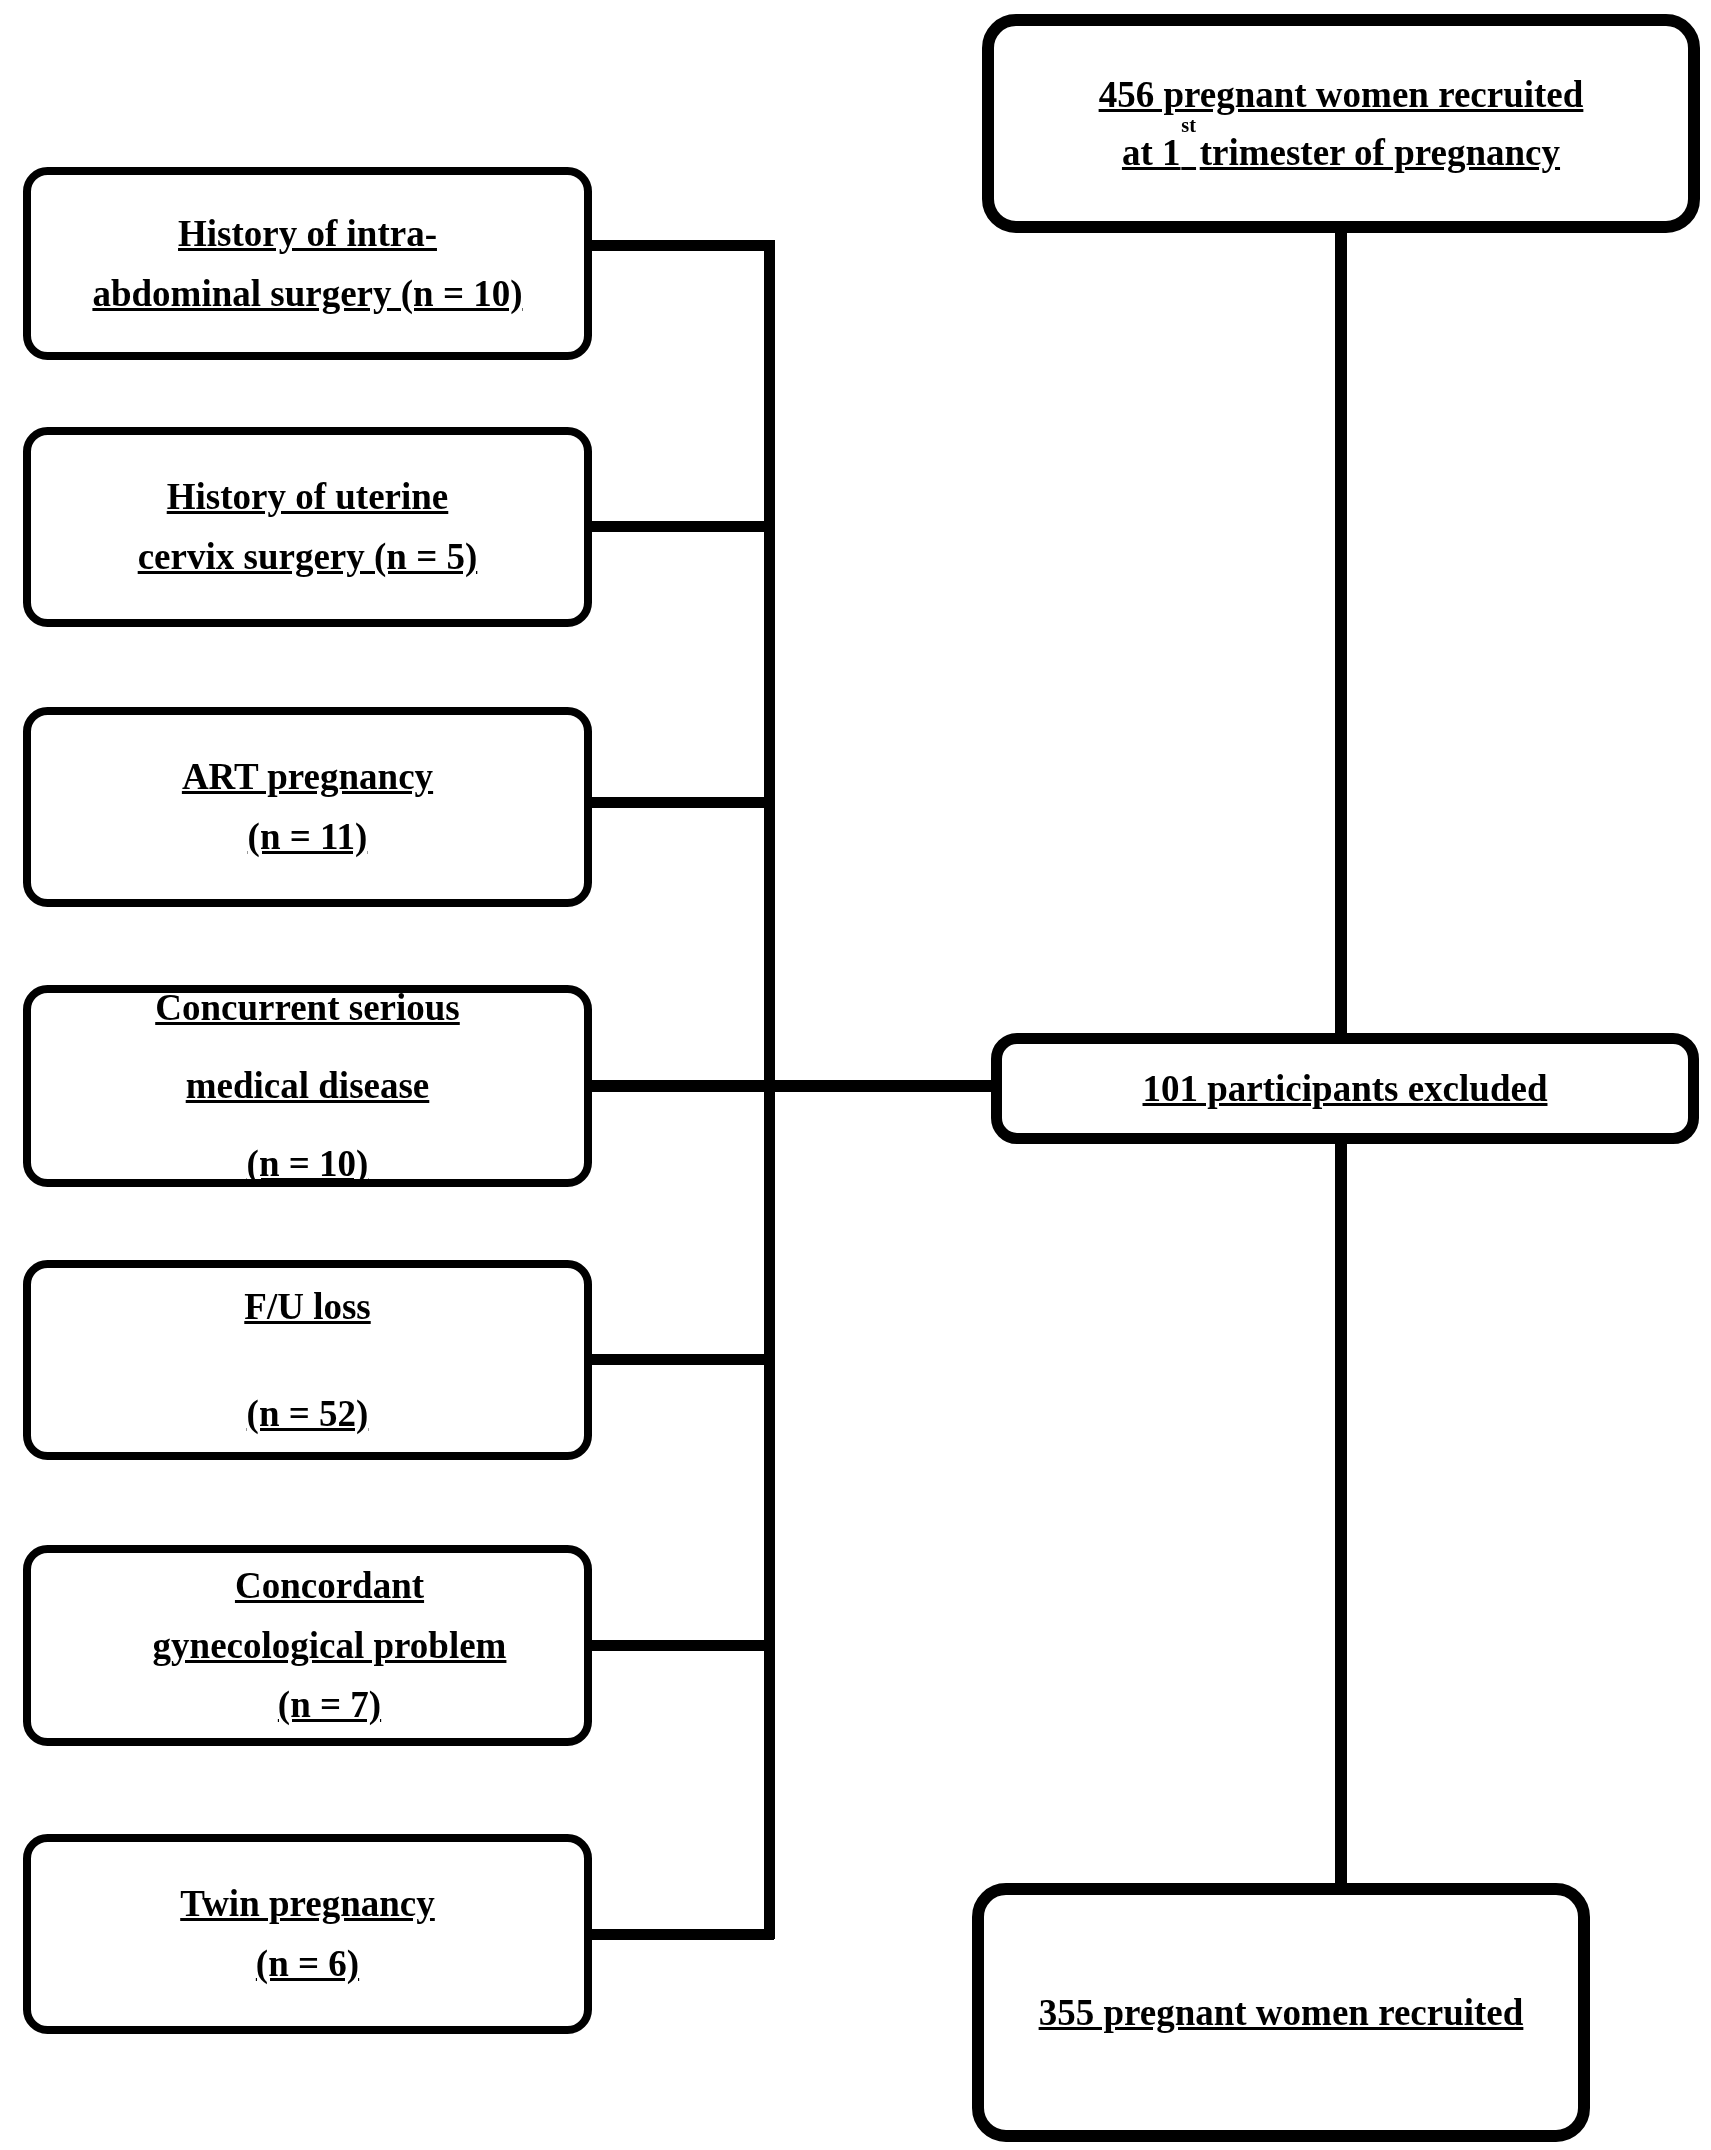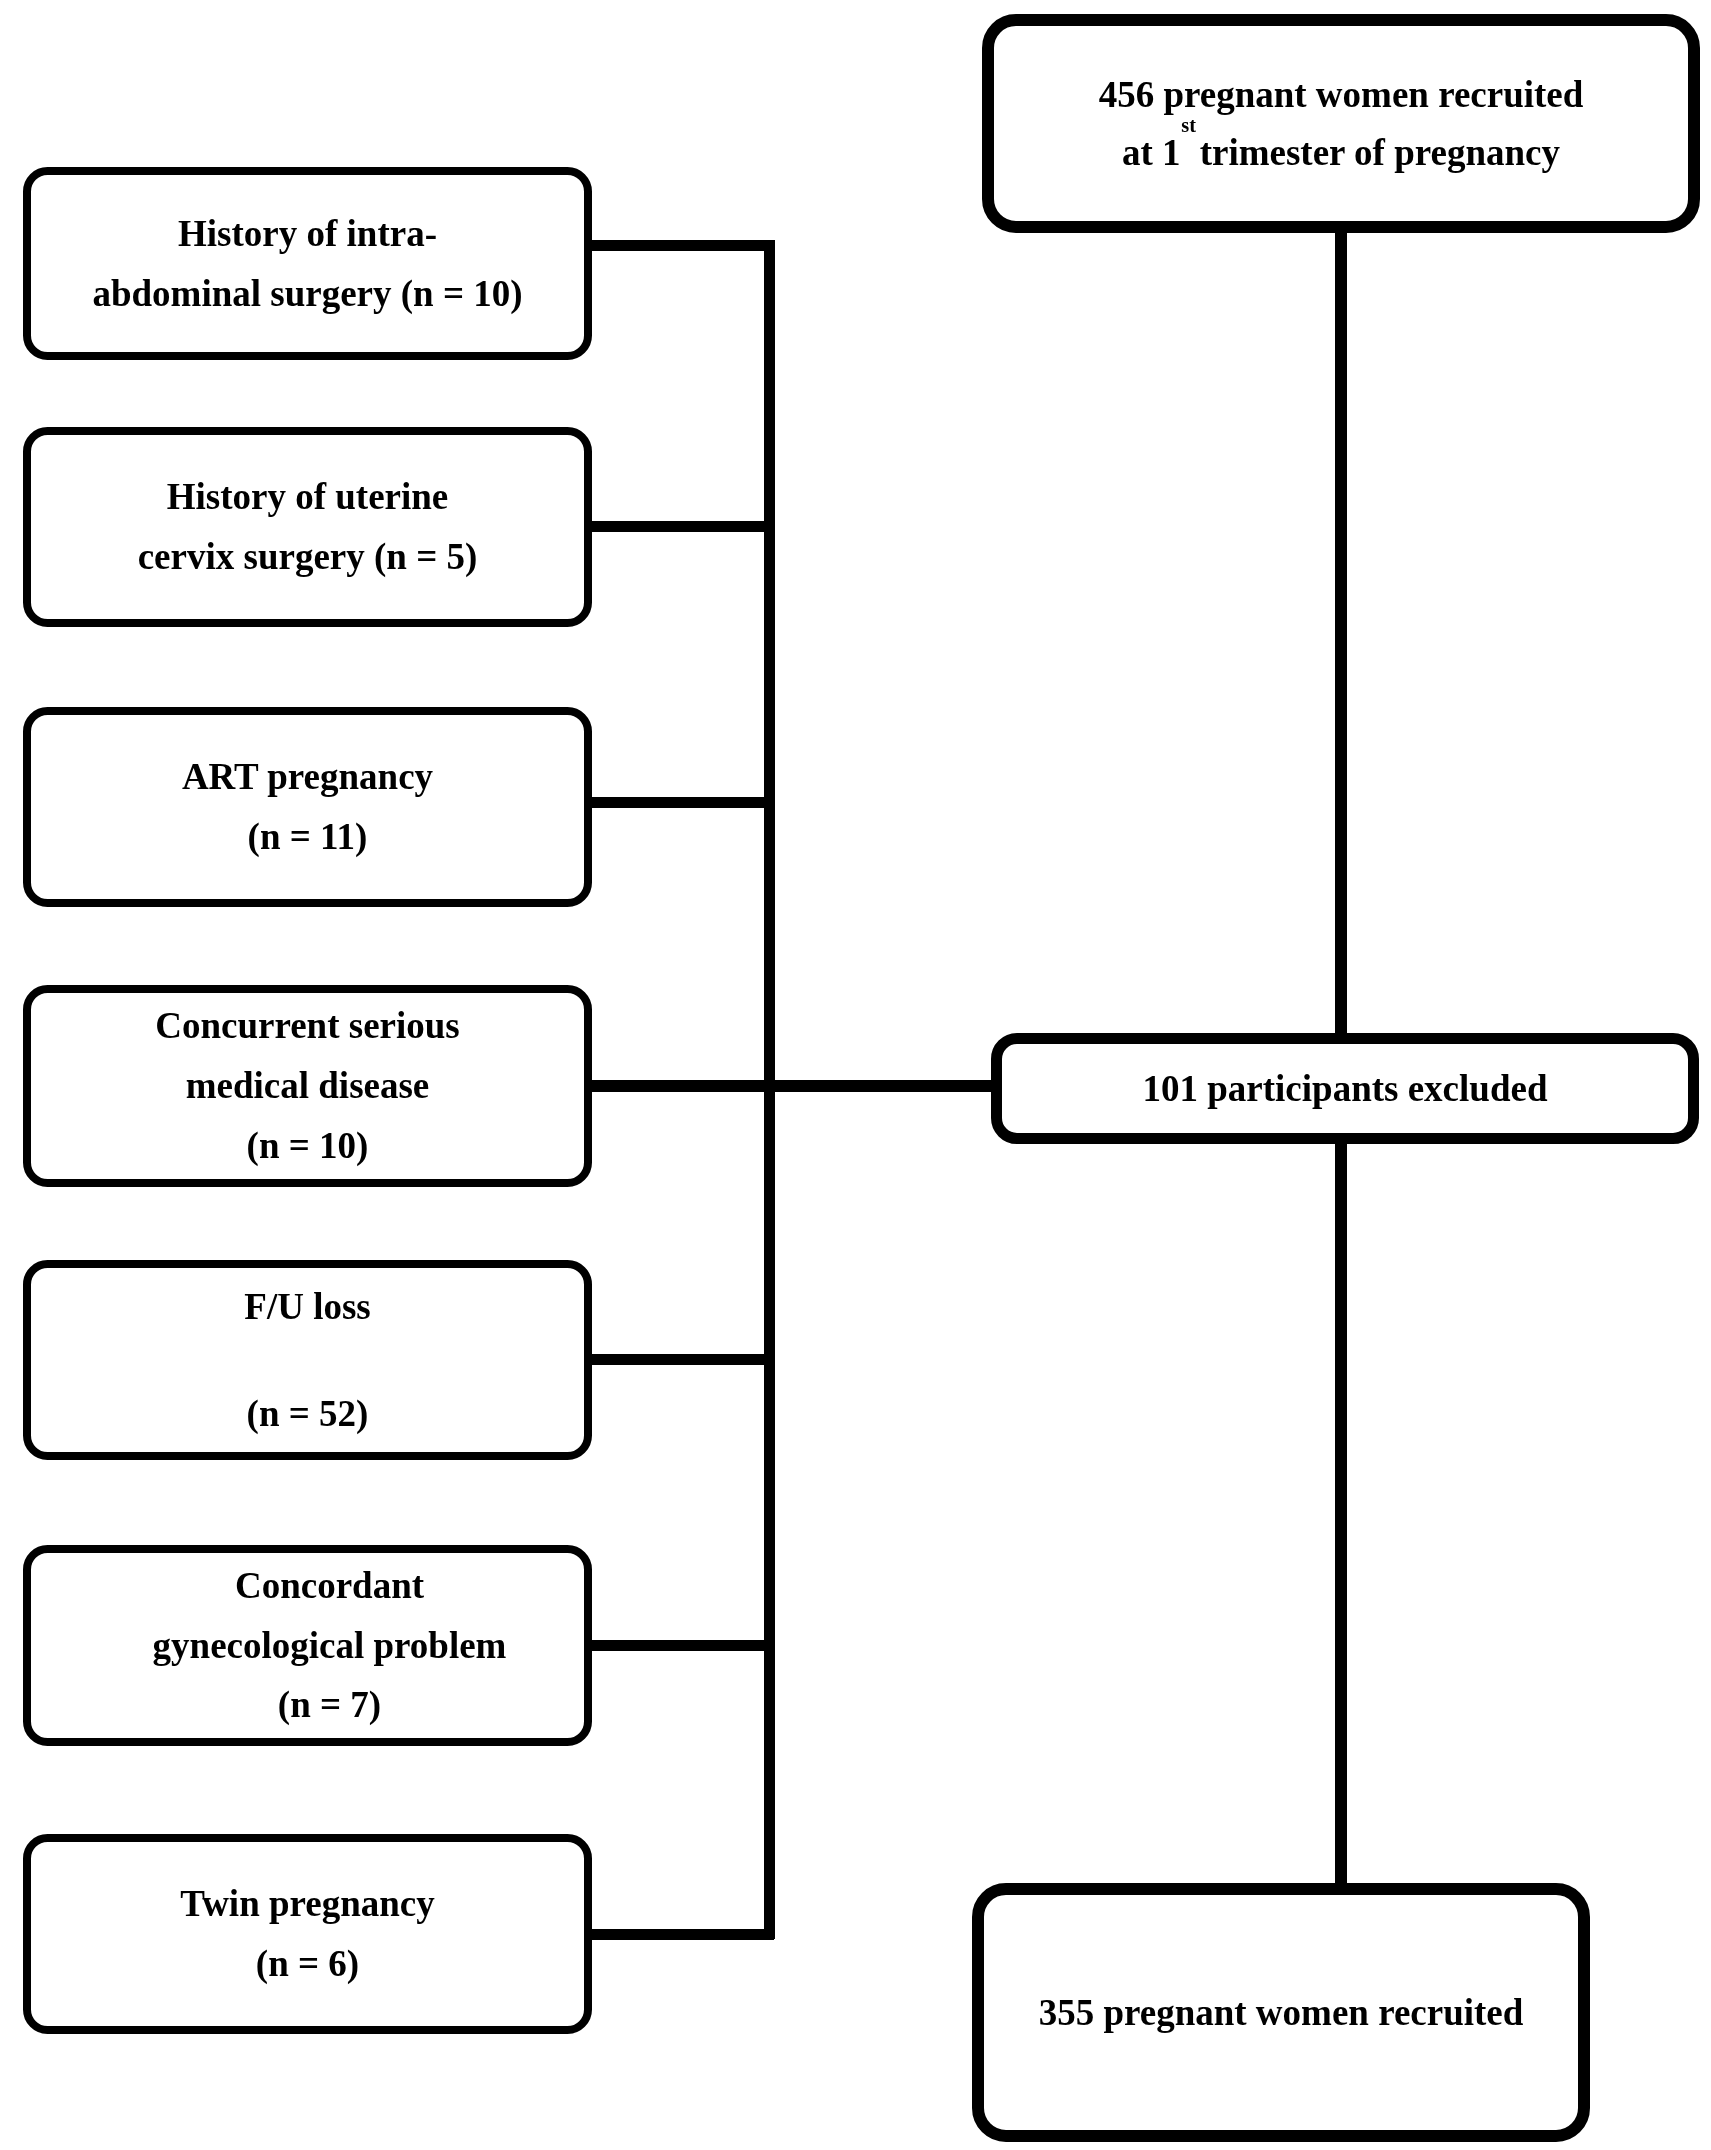--- a/index.html
+++ b/index.html
@@ -26,20 +26,21 @@
     box-sizing: border-box;
     background: #ffffff;
     border: 8.2px solid #000000;
     border-radius: 24.5px;
     display: flex;
     flex-direction: column;
     align-items: center;
     justify-content: center;
     text-align: right;
     z-index: 2;
+    text-decoration: underline;
   }
   .left-box {
     left: 23px;
     width: 569px;
     font-size: 37px;
     line-height: 1.62;
   }
   .right-box {
     border-width: 12.2px;
     border-radius: 34px;
@@ -96,21 +97,21 @@
   <div class="box left-box" style="top:427px; height:200px;">
     <div class="box-line">History of uterine</div>
     <div class="box-line">cervix surgery (n = 5)</div>
   </div>
 
   <div class="box left-box" style="top:707px; height:200px;">
     <div class="box-line">ART pregnancy</div>
     <div class="box-line">(n = 11)</div>
   </div>
 
-  <div class="box left-box" style="top:985px; height:202px;">
+  <div class="box left-box" style="top:985px; height:202px;gap:18px;">
     <div class="box-line">Concurrent serious</div>
     <div class="box-line">medical disease</div>
     <div class="box-line">(n = 10)</div>
   </div>
 
   <div class="box left-box" style="top:1260px; height:200px;gap:47px;">
     <div class="box-line">F/U loss</div>
     <div class="box-line">(n = 52)</div>
   </div>
 

